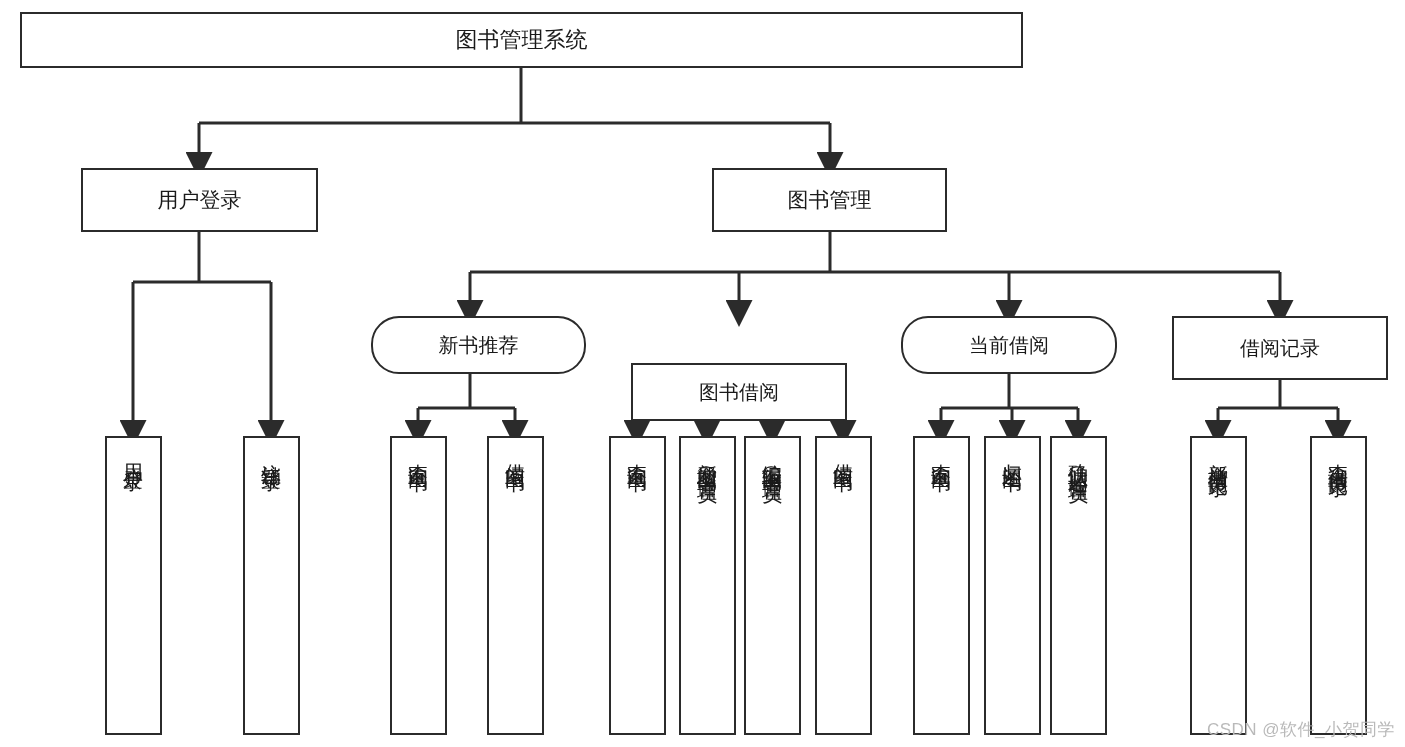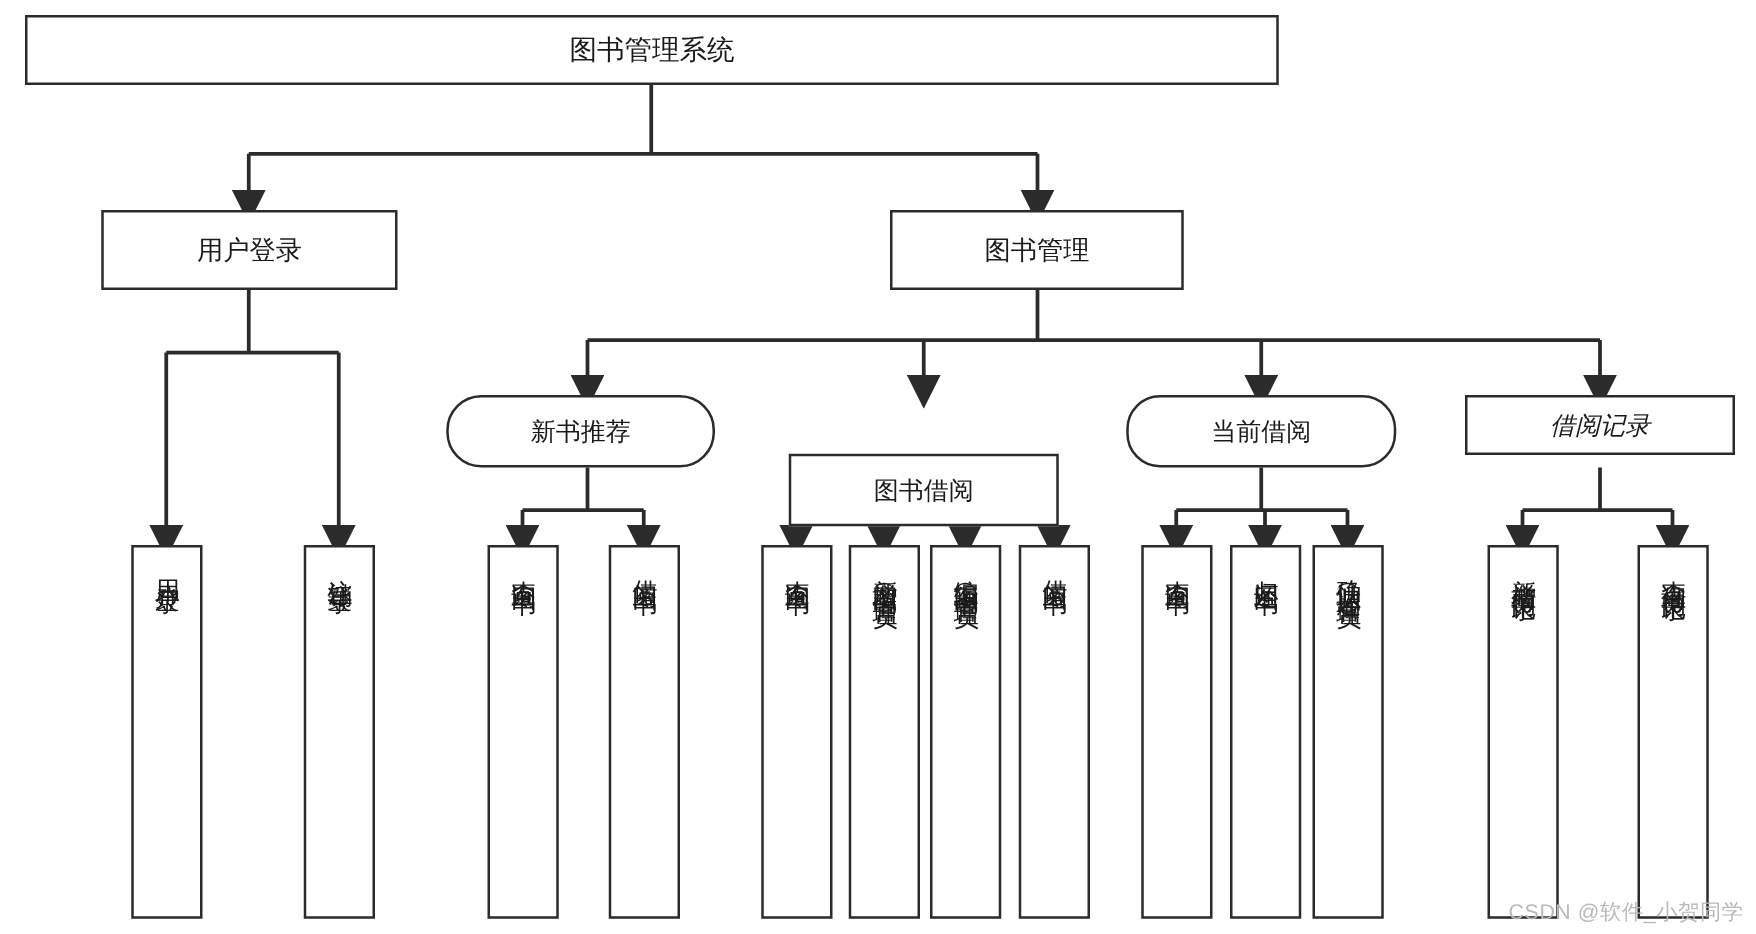--- a/index.html
+++ b/index.html
@@ -126,30 +126,30 @@
     <span>图书管理系统</span>
   </div>
 
   <div class="node level2" style="left:81px; top:168px; width:237px; height:64px;">
     <span>用户登录</span>
   </div>
   <div class="node level2" style="left:712px; top:168px; width:235px; height:64px;">
     <span>图书管理</span>
   </div>
 
-  <div class="node level3" style="left:357px; top:316px; width:215px; height:58px;border-radius:28px;">
+  <div class="node level3" style="left:371px; top:316px; width:215px; height:58px;border-radius:28px;">
     <span>新书推荐</span>
   </div>
   <div class="node level3" style="left:631px; top:316px; width:216px; height:58px;margin-top:47px;">
     <span>图书借阅</span>
   </div>
   <div class="node level3" style="left:901px; top:316px; width:216px; height:58px;border-radius:27px;">
     <span>当前借阅</span>
   </div>
-  <div class="node level3" style="left:1172px; top:316px; width:216px; height:48px;font-style:italic;">
+  <div class="node level3" style="left:1172px; top:316px; width:216px; height:64px;">
     <span>借阅记录</span>
   </div>
 
   <div class="node leaf" style="left:105px; top:436px; width:57px; height:299px;">
     <span class="vlabel">用户登录</span>
   </div>
   <div class="node leaf" style="left:243px; top:436px; width:57px; height:299px;">
     <span class="vlabel">注销登录</span>
   </div>
   <div class="node leaf" style="left:390px; top:436px; width:57px; height:299px;">

